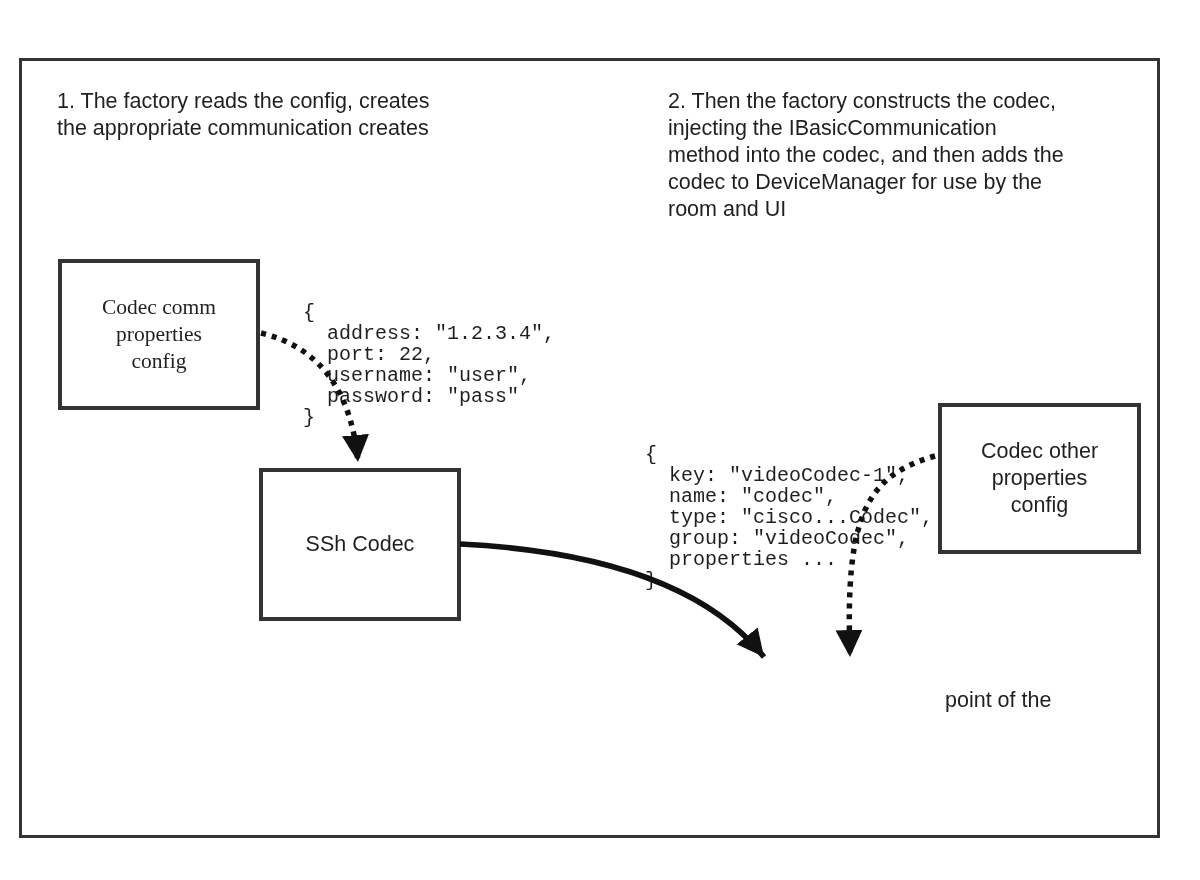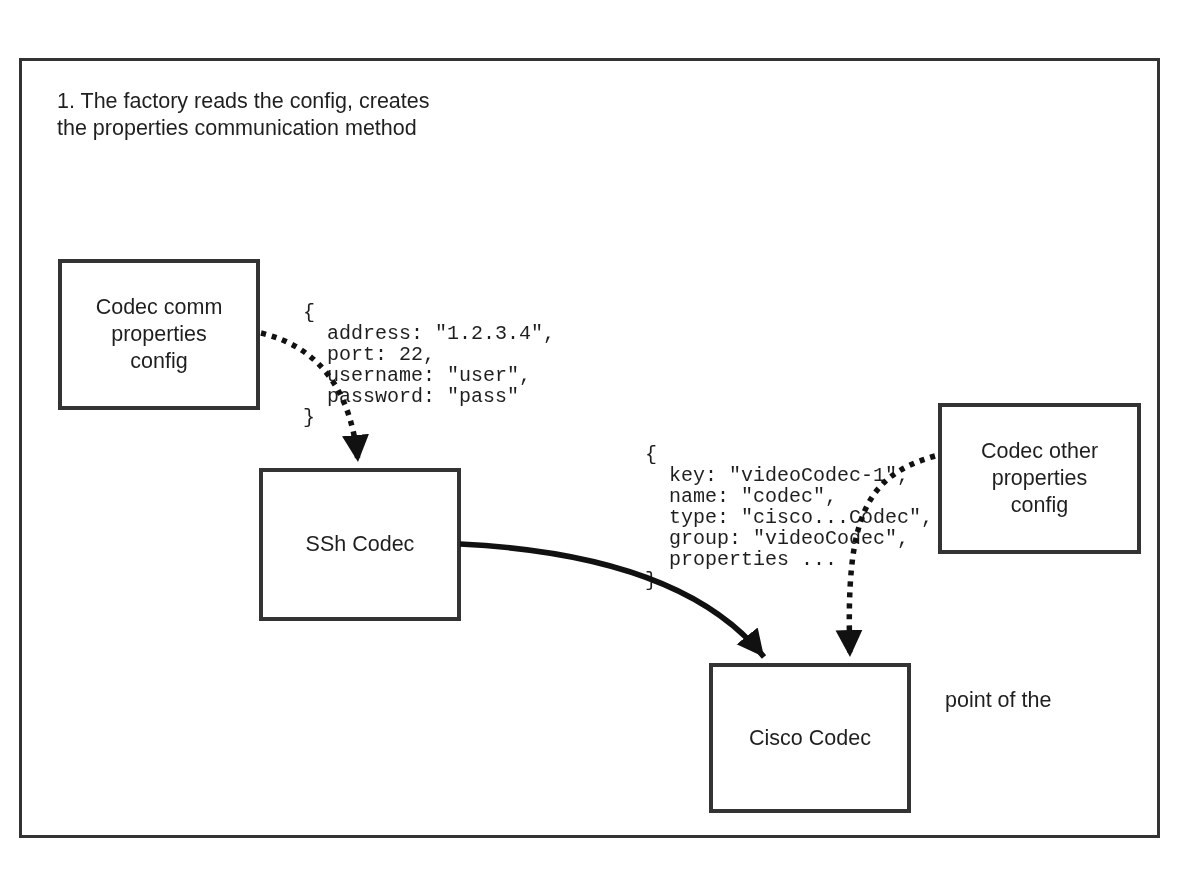--- a/index.html
+++ b/index.html
@@ -34,39 +34,46 @@
     white-space: pre;
   }
   .arrows {
     position: absolute; left: 0; top: 0;
     width: 1200px; height: 880px;
     pointer-events: none;
   }
   #note-step1 { left: 57px; top: 88px; width: 470px; }
   #note-step2 { left: 668px; top: 88px; width: 470px; }
   #note-result { left: 945px; top: 686px; width: 215px; line-height: 28px; }
-  #box-codec-comm-config { left: 58px;  top: 259px; width: 202px; height: 151px; }
+  #box-codec-comm-config { left: 58px;  top: 259px; width: 202px; height: 151px; font-family: Liberation Serif, serif; }
   #box-ssh-client        { left: 259px; top: 468px; width: 202px; height: 153px; }
   #box-codec-other-config{ left: 938px; top: 384px; width: 203px; height: 151px; margin-top: 19px; }
   #box-cisco-codec       { left: 709px; top: 663px; width: 202px; height: 150px; }
   #code-comm  { left: 303px; top: 302px; }
   #code-codec { left: 645px; top: 444px; }
 </style>
 </head>
 <body>
 
 <div class="diagram">
 
   <div class="frame"></div>
 
   <div class="note" id="note-step1">
       <span class="line">1. The factory reads the config, creates</span>
-      <span class="line">the properties communication method</span>
+      <span class="line">the appropriate communication creates</span>
     </div>
 
+  <div class="note" id="note-step2">
+      <span class="line">2. Then the factory constructs the codec,</span>
+      <span class="line">injecting the IBasicCommunication</span>
+      <span class="line">method into the codec, and then adds the</span>
+      <span class="line">codec to DeviceManager for use by the</span>
+      <span class="line">room and UI</span>
+    </div>
 
   <div class="node" id="box-codec-comm-config">
     <div>
         <span class="line">Codec comm</span>
         <span class="line">properties</span>
         <span class="line">config</span>
       </div>
   </div>
 
   <pre class="code" id="code-comm">{
@@ -89,23 +96,20 @@
 }</pre>
 
   <div class="node" id="box-codec-other-config">
     <div>
         <span class="line">Codec other</span>
         <span class="line">properties</span>
         <span class="line">config</span>
       </div>
   </div>
 
-  <div class="node" id="box-cisco-codec">
-    <div>Cisco Codec</div>
-  </div>
 
   <div class="note" id="note-result">
       <span class="line">point of the</span>
     </div>
 
   <svg class="arrows" viewBox="0 0 1200 880" xmlns="http://www.w3.org/2000/svg">
     <defs>
       <marker id="ah" viewBox="0 0 10 10" refX="10" refY="5" markerWidth="27" markerHeight="31" orient="auto" markerUnits="userSpaceOnUse">
         <path d="M 0 0 L 10 5 L 0 10 z" fill="#111111"></path>
       </marker>

